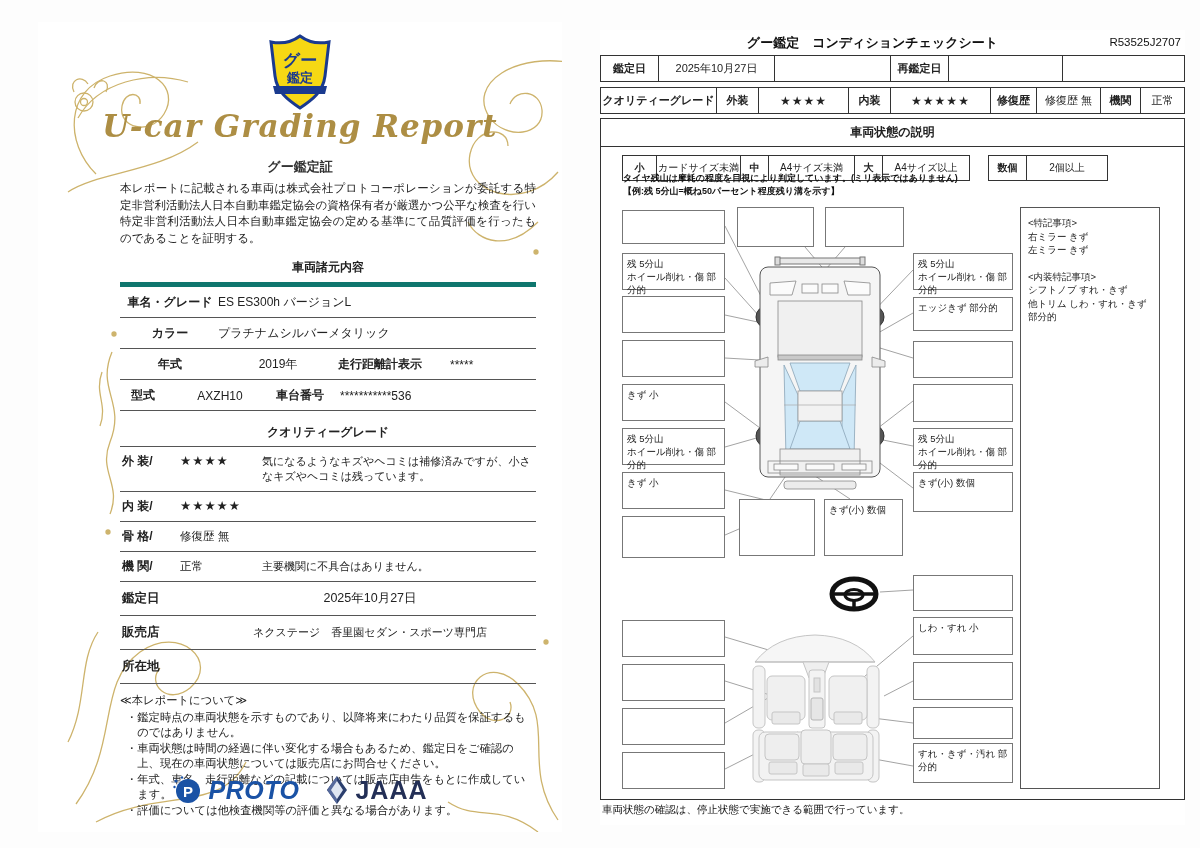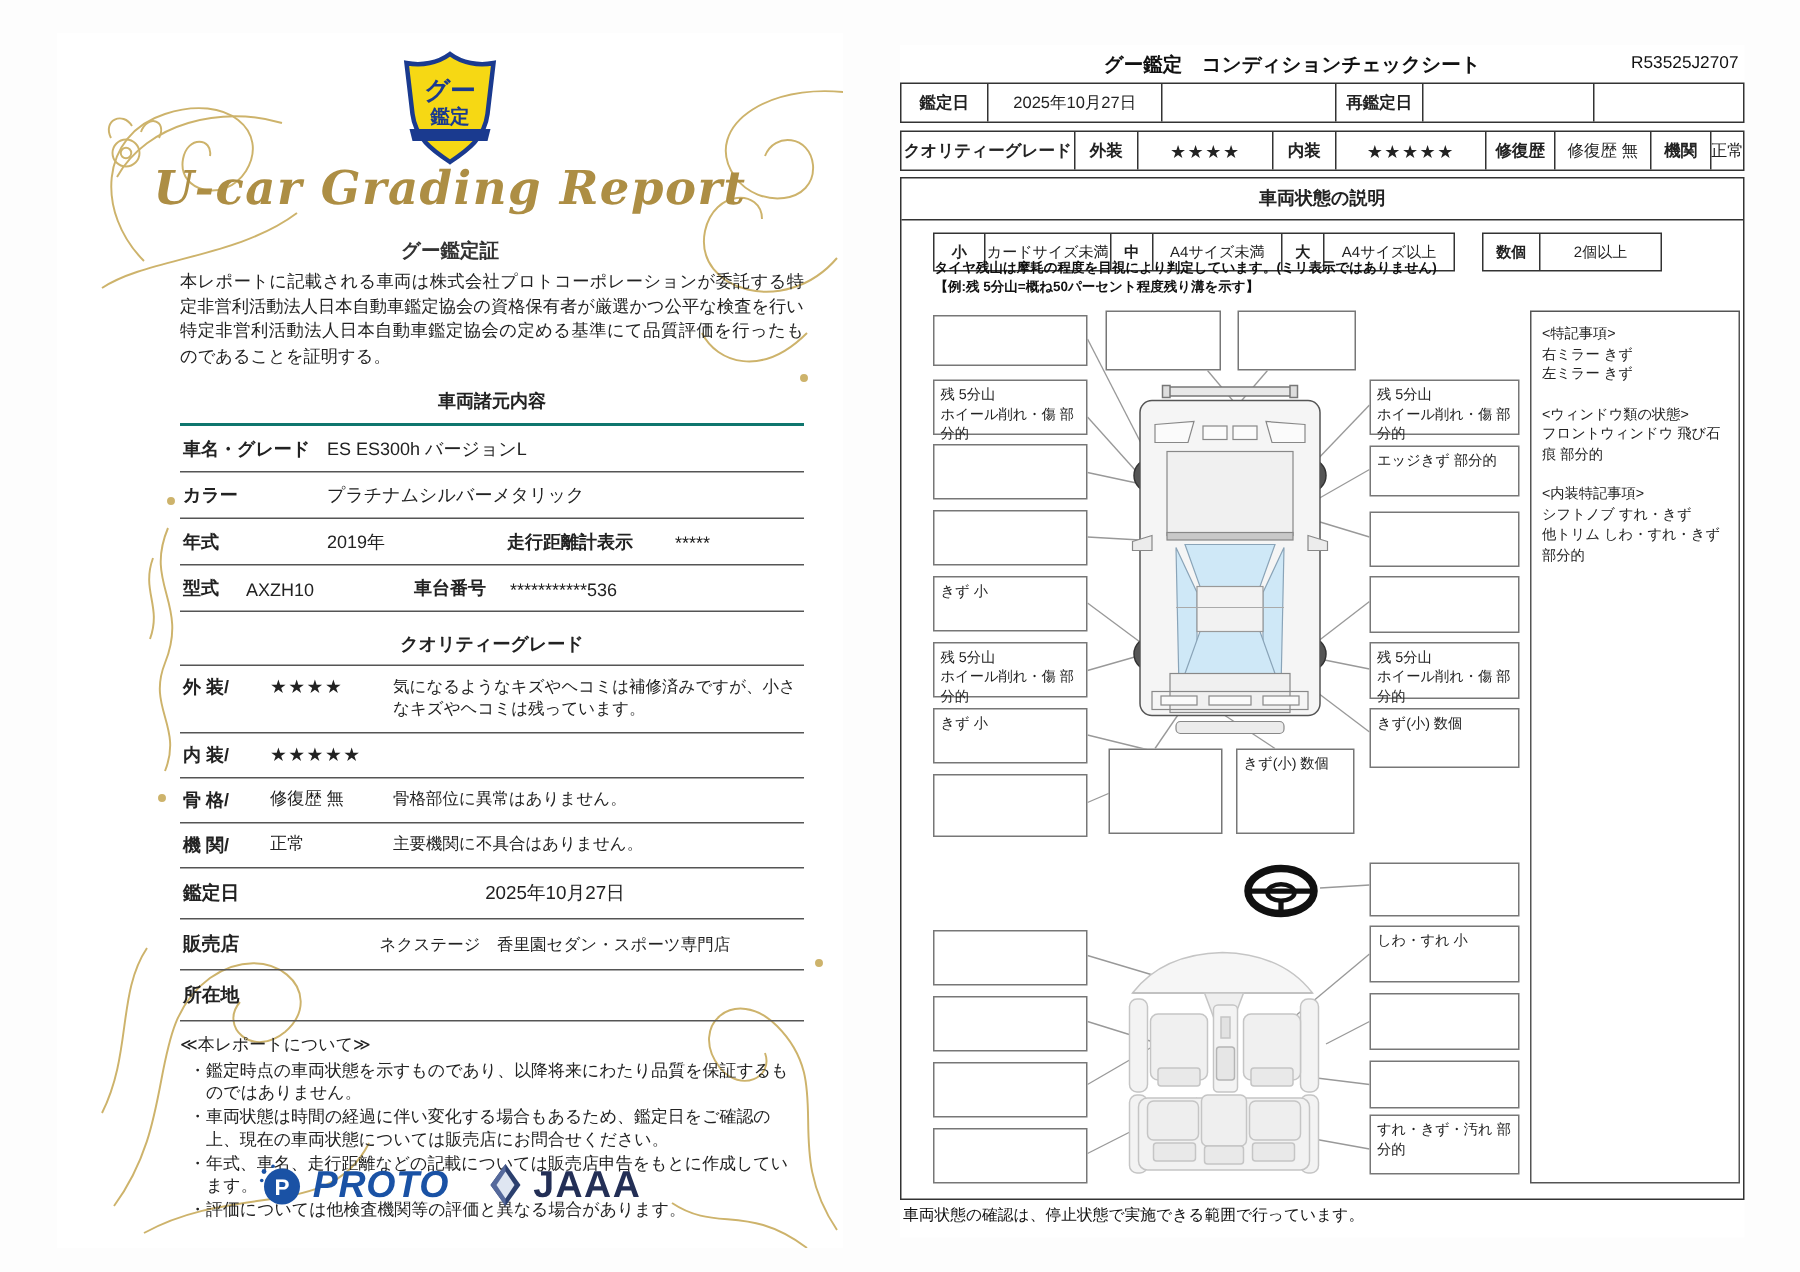--- a/index.html
+++ b/index.html
@@ -13,42 +13,42 @@
   .left-page{position:absolute;left:38px;top:22px;width:524px;height:810px;background:#fff;}
   .ornaments{position:absolute;inset:0;pointer-events:none;}
   .badge{position:absolute;left:50%;top:12px;transform:translateX(-50%);}
   .cert-title{position:absolute;left:0;right:0;top:86px;text-align:center;
     font-family:"DejaVu Serif","Liberation Serif",serif;font-style:italic;font-weight:bold;
     font-size:31px;color:#ad8e44;letter-spacing:1px;}
   .cert-sub{position:absolute;left:0;right:0;top:136px;text-align:center;font-size:13px;font-weight:bold;color:#333;}
   .cert-body{position:absolute;left:82px;right:26px;top:158px;}
   .intro{font-size:11.5px;line-height:16.5px;margin:0;text-align:justify;color:#222;}
   .sec-head{text-align:center;font-weight:bold;font-size:12px;margin:13px 0 0;}
-  .spec-table{margin-top:6px;border-top:2px solid #0f766e;}
+  .spec-table{margin-top:6px;border-top:5px solid #0f766e;text-align:center;}
   .spec-row{display:flex;align-items:center;border-bottom:1px solid #555;padding:7px 2px 6px;font-size:12px;min-height:17px;}
   .spec-row .lbl{font-weight:bold;}
   .grade-table{margin-top:5px;border-top:1px solid #555;}
   .grade-row{display:flex;border-bottom:1px solid #555;padding:7px 2px;font-size:11px;line-height:15px;align-items:flex-start;}
   .grade-row .lbl{font-weight:bold;font-size:12px;width:58px;flex:none;}
   .grade-row .val{width:82px;flex:none;font-size:12.5px;letter-spacing:1px;}
   .grade-row .val.txt{font-size:11.5px;letter-spacing:0;}
   .grade-row .desc{flex:1;}
   .meta-row{display:flex;border-bottom:1px solid #555;padding:8px 2px;font-size:12px;align-items:center;}
   .meta-row .lbl{font-weight:bold;font-size:12.5px;width:84px;flex:none;}
   .meta-row .val{flex:1;text-align:center;}
   .about{margin-top:9px;font-size:11.3px;line-height:15.5px;}
   .about-head{margin:0 0 1px;}
   .about ul{margin:0;padding:0 0 0 6px;list-style:none;}
   .about li{padding-left:1em;text-indent:-1em;}
   .logos{position:absolute;left:0;right:0;top:753px;display:flex;justify-content:center;align-items:center;gap:26px;}
   .logo{display:flex;align-items:center;gap:6px;}
   .proto-text{font-size:25px;font-weight:bold;font-style:italic;color:#1a52a5;letter-spacing:.5px;text-align:center;}
   .jaaa-text{font-size:25px;font-weight:bold;color:#232f56;letter-spacing:1px;}
   
-  .right-page{position:absolute;left:600px;top:30px;width:563px;height:795px;background:#fff;}
+  .right-page{position:absolute;left:600px;top:30px;width:563px;height:795px;background:#fff;padding-left:22px;}
   .rp-title{position:absolute;left:0;right:40px;top:4px;text-align:center;font-weight:bold;font-size:13px;color:#111;}
   .rp-doc{position:absolute;right:4px;top:6px;font-size:11.5px;color:#111;}
   .bar-table{position:absolute;left:0;right:0;display:flex;border:1px solid #333;box-sizing:border-box;background:#fff;}
   .bar-table .cell{border-right:1px solid #333;display:flex;align-items:center;justify-content:center;
     font-size:11px;box-sizing:border-box;height:100%;overflow:hidden;white-space:nowrap;}
   .bar-table .cell:last-child{border-right:none;}
   .bar-table .cell.b{font-weight:bold;}
   .bar-table .cell.stars{letter-spacing:1px;font-size:12px;}
   .main-box{position:absolute;left:0;right:0;top:88px;height:682px;border:1px solid #333;box-sizing:border-box;background:#fff;}
   .main-box-title{height:27px;border-bottom:1px solid #333;display:flex;align-items:center;justify-content:center;
@@ -141,21 +141,20 @@
         <span class="val">★★★★</span>
         <span class="desc">気になるようなキズやヘコミは補修済みですが、小さなキズやヘコミは残っています。</span>
       </div>
       <div class="grade-row">
         <span class="lbl">内 装/</span>
         <span class="val">★★★★★</span>
       </div>
       <div class="grade-row">
         <span class="lbl">骨 格/</span>
         <span class="val txt">修復歴 無</span>
-        <span class="desc">骨格部位に異常はありません。</span>
       </div>
       <div class="grade-row">
         <span class="lbl">機 関/</span>
         <span class="val txt">正常</span>
         <span class="desc">主要機関に不具合はありません。</span>
       </div>
       <div class="meta-row">
         <span class="lbl">鑑定日</span>
         <span class="val" style="font-size:12.5px">2025年10月27日</span>
       </div>
@@ -246,24 +245,20 @@
   <div class="tire-note">
     <div>タイヤ残山は摩耗の程度を目視により判定しています。(ミリ表示ではありません)</div>
     <div>【例:残 5分山=概ね50パーセント程度残り溝を示す】</div>
   </div>
 
   <div class="notes-panel">
     <div class="notes-group">
       <div>&lt;特記事項&gt;</div>
       <div>右ミラー きず</div>
       <div>左ミラー きず</div>
-    </div>
-    <div class="notes-group">
-      <div>&lt;ウィンドウ類の状態&gt;</div>
-      <div>フロントウィンドウ 飛び石痕 部分的</div>
     </div>
     <div class="notes-group">
       <div>&lt;内装特記事項&gt;</div>
       <div>シフトノブ すれ・きず</div>
       <div>他トリム しわ・すれ・きず 部分的</div>
     </div>
   </div>
 
   <div class="diagram">
 

